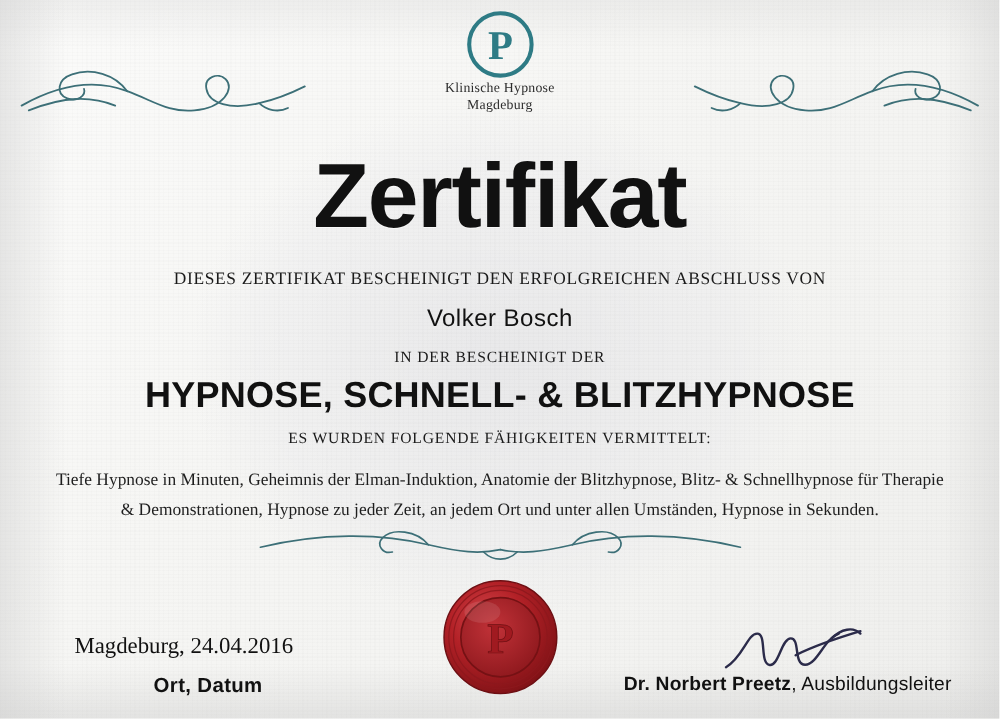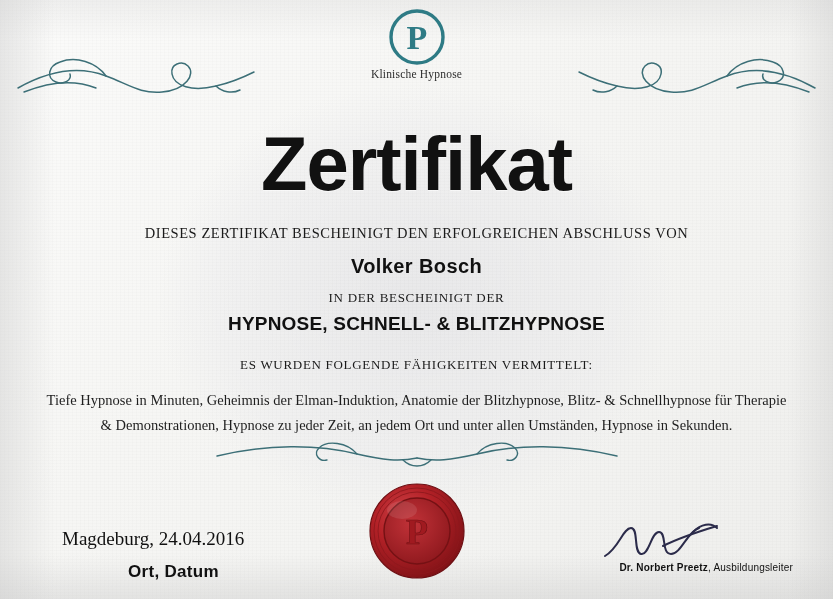--- a/index.html
+++ b/index.html
@@ -110,42 +110,42 @@
     font-size: 14.5px;
     letter-spacing: 0.55px;
     color: #1a1a1a;
   }
   .recipient {
     position: absolute;
     top: 255px;
     left: 0; right: 0;
     text-align: center;
     font-family: "Liberation Sans", sans-serif;
-    font-weight: 700;
+    font-weight: 400;
     font-size: 20px;
     letter-spacing: 0.4px;
     color: #111111;
   }
   .line-in {
     position: absolute;
     top: 290px;
     left: 0; right: 0;
     text-align: center;
     font-size: 13px;
     letter-spacing: 0.7px;
     color: #1a1a1a;
   }
   .course {
     position: absolute;
     top: 313px;
     left: 0; right: 0;
     text-align: center;
     font-family: "Liberation Sans", sans-serif;
     font-weight: 700;
-    font-size: 19px;
+    font-size: 30px;
     letter-spacing: 0.2px;
     color: #111111;
   }
   .skills-heading {
     position: absolute;
     top: 357px;
     left: 0; right: 0;
     text-align: center;
     font-size: 13px;
     letter-spacing: 0.7px;
@@ -178,21 +178,21 @@
     font-weight: 700;
     font-size: 17px;
     letter-spacing: 0.3px;
     color: #111111;
   }
   .signer {
     position: absolute;
     top: 562px;
     right: 40px;
     font-family: "Liberation Sans", sans-serif;
-    font-size: 10px;
+    font-size: 16px;
     letter-spacing: 0.2px;
     color: #111111;
   }
   .signer b { font-weight: 700; }
   .signature {
     position: absolute;
     top: 518px;
     right: 112px;
     width: 120px;
     height: 48px;
@@ -215,20 +215,21 @@
 
   <div class="layer">
 
     <div class="logo-block">
       <svg class="logo-mark" viewBox="0 0 58 58">
         <circle cx="29" cy="29" r="26" fill="none" stroke="#2e7b85" stroke-width="3.4"></circle>
         <text x="29" y="41" text-anchor="middle" font-family="Liberation Serif, serif" font-size="34" font-weight="700" fill="#2e7b85">P</text>
       </svg>
       <div class="logo-text">
         <span class="l2">Klinische Hypnose</span>
+        <span class="l3">Magdeburg</span>
       </div>
     </div>
 
     <svg class="flourish-left" viewBox="0 0 250 62">
       <g fill="none" stroke="#3c6f77" stroke-width="1.5" stroke-linecap="round">
         <path d="M8 40 C 40 22, 70 18, 96 28 C 118 36, 130 46, 152 44 C 176 42, 186 26, 178 18 C 172 12, 160 16, 162 26 C 164 38, 182 44, 206 38 C 224 34, 236 28, 244 24"></path>
         <path d="M96 28 C 86 14, 66 8, 50 14 C 38 18, 36 30, 46 34 C 54 37, 62 32, 60 26"></path>
         <path d="M14 44 C 44 32, 66 32, 86 40"></path>
         <path d="M206 38 C 212 44, 222 46, 230 42"></path>
       </g>

